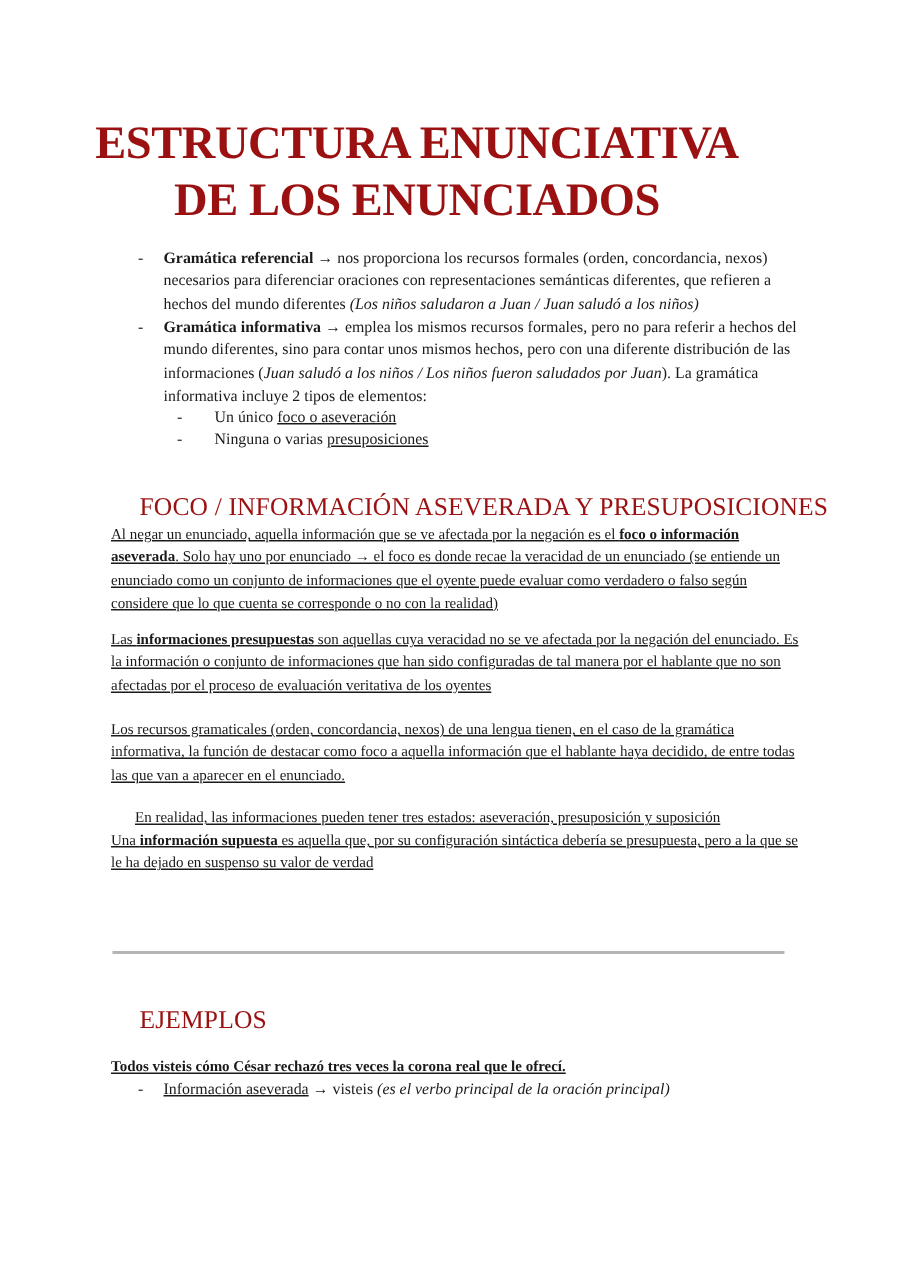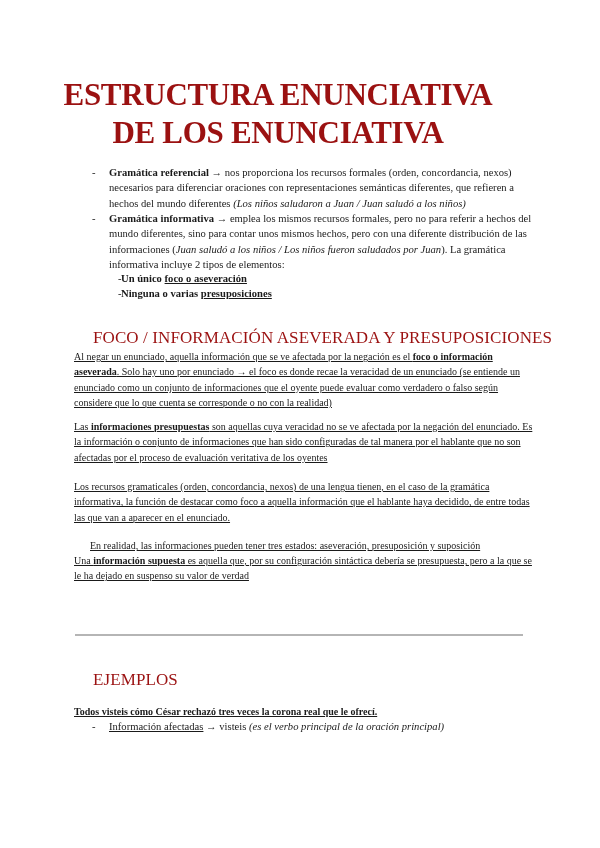--- a/index.html
+++ b/index.html
@@ -5,35 +5,35 @@
     html, body { margin:0; padding:0; background:#ffffff; }
     body { width:600px; height:848px; position:relative; overflow:hidden;
       font-family:"Liberation Serif", "DejaVu Serif", serif; color:#1a1a1a; }
     .title { position:absolute; left:0; width:556px; text-align:center;
       color:#9b1111; font-weight:bold; font-size:31px; line-height:38px; top:76px; letter-spacing:-0.3px; }
     .bul { position:absolute; left:92px; font-size:10.6px; line-height:15.3px; }
     .bul .dash { position:absolute; left:0; top:0; }
     .bul .txt { position:absolute; left:17px; width:432px; }
     .sub { position:absolute; left:118px; font-size:10.6px; line-height:15px; }
     .sub .dash { position:absolute; left:0; }
-    .sub .txt { position:absolute; left:3px; white-space:nowrap;font-weight:bold; }
+    .sub .txt { position:absolute; left:25px; white-space:nowrap; }
     .h2 { position:absolute; left:73px; color:#9b1111; font-size:17px; font-weight:normal; letter-spacing:0.1px; white-space:nowrap;margin-left:20px; }
     .para { position:absolute; left:74px; width:460px; font-size:10px; line-height:15.3px;text-decoration:underline; }
     .hr { position:absolute; left:75px; width:448px; top:634px; height:2px; background:#b5b5b5; }
     u { text-decoration:underline; }
     i { font-style:italic;text-align:right; }
     b { font-weight:bold;margin-top:24px; }
   </style>
 </head>
 <body>
 
 <div>
 
   <div class="title" style="top:76px;">ESTRUCTURA ENUNCIATIVA</div>
-  <div class="title" style="top:114px;">DE LOS ENUNCIATIVA</div>
+  <div class="title" style="top:114px;">DE LOS ENUNCIADOS</div>
 
   <div class="bul" style="top:165px;">
     <span class="dash">-</span>
     <div class="txt"><b>Gramática referencial</b><span> → </span><span>nos proporciona los recursos formales (orden, concordancia, nexos) necesarios para diferenciar oraciones con representaciones semánticas diferentes, que refieren a hechos del mundo diferentes </span><i>(Los niños saludaron a Juan / Juan saludó a los niños)</i></div>
   </div>
 
   <div class="bul" style="top:211px;">
     <span class="dash">-</span>
     <div class="txt"><b>Gramática informativa</b><span> → </span><span>emplea los mismos recursos formales, pero no para referir a hechos del mundo diferentes, sino para contar unos mismos hechos, pero con una diferente distribución de las informaciones (</span><i>Juan saludó a los niños / Los niños fueron saludados por Juan</i><span>). La gramática informativa incluye 2 tipos de elementos:</span></div>
   </div>
@@ -59,16 +59,16 @@
   <div class="para" style="top:553px;"><span>Una </span><b>información supuesta</b><span> es aquella que, por su configuración sintáctica debería se presupuesta, pero a la que se le ha dejado en suspenso su valor de verdad</span></div>
 
   <div class="hr"></div>
 
   <div class="h2" style="top:670px;">EJEMPLOS</div>
 
   <div class="para" style="top:704px;"><b>Todos visteis cómo César rechazó tres veces la corona real que le ofrecí.</b></div>
 
   <div class="bul" style="top:719px;">
     <span class="dash">-</span>
-    <div class="txt"><u>Información afectadas</u><span> → </span><span>visteis </span><i>(es el verbo principal de la oración principal)</i></div>
+    <div class="txt"><u>Información aseverada</u><span> → </span><span>visteis </span><i>(es el verbo principal de la oración principal)</i></div>
   </div>
 
 </div>
 
 </body></html>

